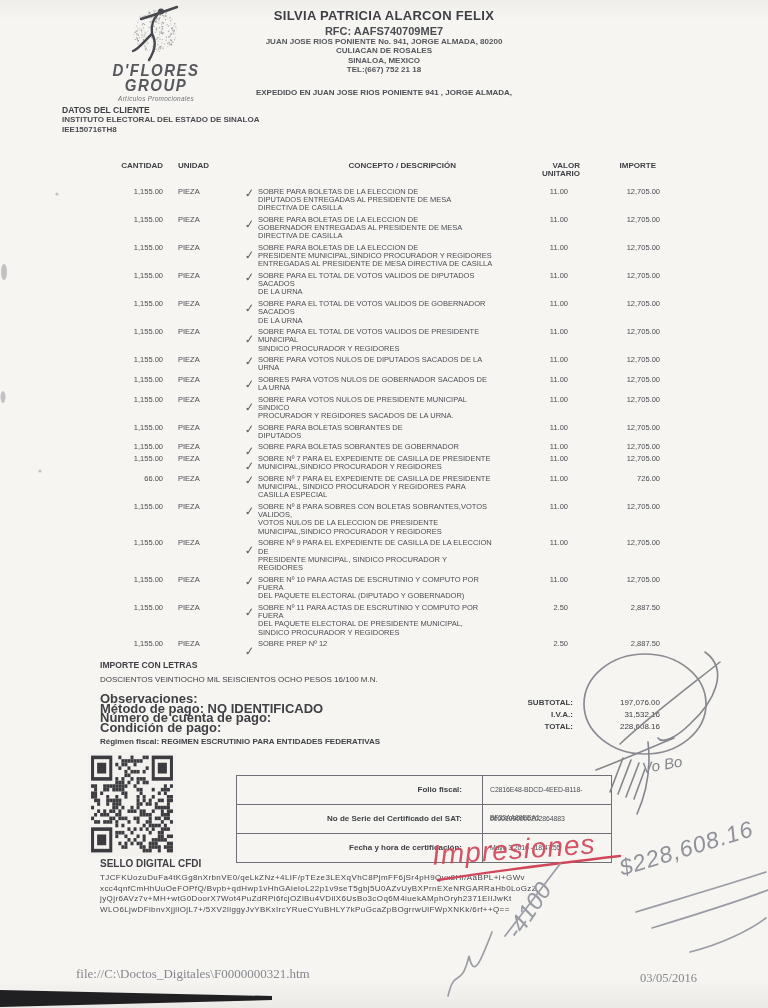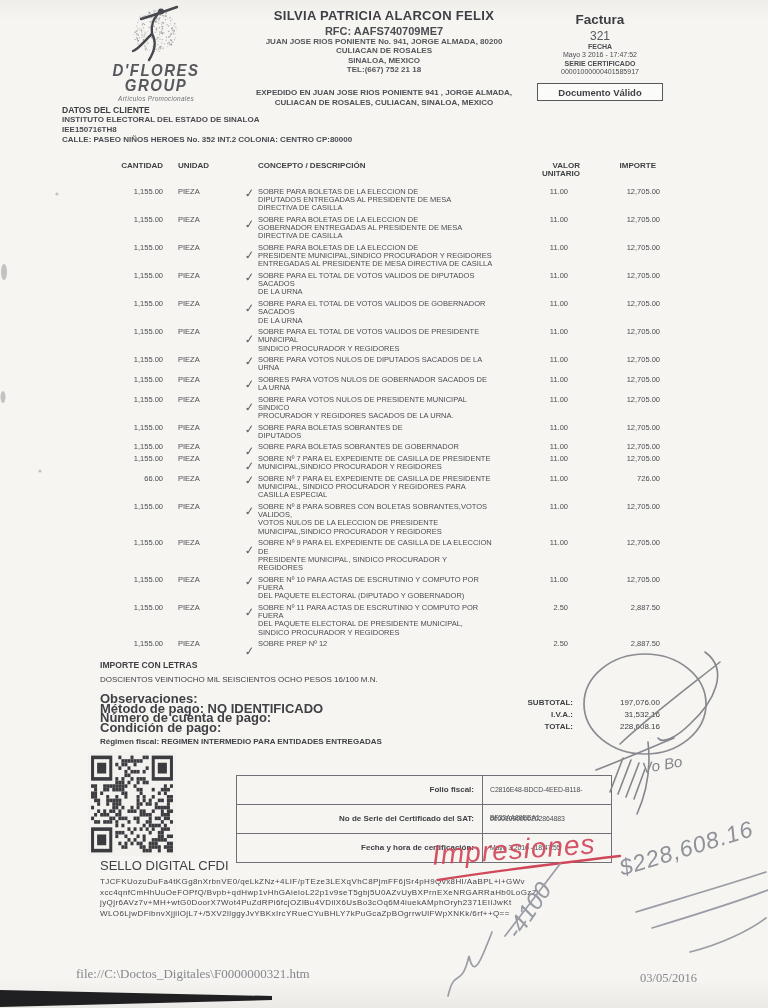--- a/index.html
+++ b/index.html
@@ -25,21 +25,21 @@
   .inv-smv{font-size:7px;line-height:8.3px;}
   .inv-badge{margin-top:7px;border:1.5px solid #55575b;background:#fbfbf9;font-size:9.5px;font-weight:bold;padding:2.5px 0;color:#3d3f44;}
   
   .client{position:absolute;left:62px;top:105px;font-size:8px;font-weight:bold;line-height:10px;color:#4a4c51;}
   .client-title{font-size:8.6px;color:#3d3f44;}
   
   .items{position:absolute;left:100px;top:162px;width:602px;font-size:7.5px;line-height:8.3px;color:#4b4d52;}
   .ihead{display:grid;grid-template-columns:63px 95px 260px 92px 92px;font-weight:bold;font-size:8px;color:#3f4145;margin-bottom:9px;}
   .h-qty{text-align:right;}
   .h-unit{padding-left:15px;}
-  .h-con{text-align:left;padding-right:62px;}
+  .h-con{text-align:right;padding-right:62px;}
   .h-val{text-align:right;padding-right:30px;}
   .h-imp{text-align:right;padding-right:46px;}
   .irow{display:grid;grid-template-columns:63px 95px 260px 92px 92px;margin-bottom:3.2px;align-items:start;}
   .c-qty{text-align:right;}
   .c-unit{padding-left:15px;}
   .c-con{white-space:pre-line;position:relative;}
   .c-val{text-align:right;padding-right:42px;}
   .c-imp{text-align:right;padding-right:42px;}
   .chk{position:absolute;left:-13px;font-size:11px;color:#595b62;transform:rotate(-10deg) scaleX(1.15);}
   
@@ -51,25 +51,25 @@
   .trow{display:grid;grid-template-columns:95px 89px;line-height:12px;}
   .tlab{text-align:right;font-weight:bold;}
   .tval{text-align:right;padding-right:2px;}
   .regimen{position:absolute;left:100px;top:737px;font-size:8px;font-weight:bold;color:#3f4145;}
   
   .qr{position:absolute;left:88px;top:752px;}
   
   .folio{position:absolute;left:236px;top:775px;width:374px;border:1px solid #6f7176;}
   .frow{display:grid;grid-template-columns:246px 128px;height:28px;border-bottom:1px solid #6f7176;}
   .frow:last-child{border-bottom:none;}
-  .flab{text-align:right;font-weight:bold;font-size:8px;padding-right:8px;border-right:1px solid #6f7176;line-height:28px;color:#3f4145;}
+  .flab{text-align:right;font-weight:bold;font-size:8px;padding-right:20px;border-right:1px solid #6f7176;line-height:28px;color:#3f4145;}
   .fval{font-size:6.9px;letter-spacing:-.1px;padding-left:7px;line-height:28px;color:#4b4d52;}
   
   .sello{position:absolute;left:100px;top:858px;width:590px;color:#46484d;}
-  .sello-title{font-weight:normal;font-size:13px;color:#3f4145;}
+  .sello-title{font-weight:bold;font-size:10px;color:#3f4145;}
   .sello-text{margin-top:4px;font-size:8px;line-height:10.5px;letter-spacing:.4px;white-space:pre-line;word-break:break-all;width:480px;}
   
   .furl{position:absolute;left:68px;top:966px;font-family:"Liberation Serif",serif;font-size:13px;color:#85878d;margin-left:8px;}
   .fdate{position:absolute;left:640px;top:971px;font-family:"Liberation Serif",serif;font-size:12.5px;color:#85878d;}
   
   .ann{position:absolute;pointer-events:none;}
   .ann-impresiones{left:432px;top:834px;font-size:28px;font-style:italic;letter-spacing:1px;color:#d0475a;transform:rotate(-4deg);opacity:.92;}
   .ann-amount{left:616px;top:856px;font-size:23px;font-style:italic;letter-spacing:1px;color:#90929a;transform:rotate(-17deg);transform-origin:left top;}
   .ann-code{left:500px;top:928px;font-size:24px;font-style:italic;color:#989ba3;transform:rotate(-56deg);transform-origin:left top;}
   .ann-vobo{left:642px;top:756px;font-size:15px;font-style:italic;color:#83858b;transform:rotate(-10deg);}
@@ -327,39 +327,28 @@
 
   <div class="issuer">
     <div class="issuer-name">SILVIA PATRICIA ALARCON FELIX</div>
     <div class="issuer-rfc">RFC: AAFS740709ME7</div>
     <div class="issuer-line">JUAN JOSE RIOS PONIENTE No. 941, JORGE ALMADA, 80200</div>
     <div class="issuer-line">CULIACAN DE ROSALES</div>
     <div class="issuer-line">SINALOA, MEXICO</div>
     <div class="issuer-line">TEL:(667) 752 21 18</div>
     <div class="issuer-exp">
       <div>EXPEDIDO EN JUAN JOSE RIOS PONIENTE 941 , JORGE ALMADA,</div>
-      <div>CULIACAN DE ROSALES, CULIACAN, SINALOA, MEXICO</div>
     </div>
   </div>
 
-  <div class="invoice">
-    <div class="inv-title">Factura</div>
-    <div class="inv-num">321</div>
-    <div class="inv-sm">FECHA</div>
-    <div class="inv-smv">Mayo 3 2016 - 17:47:52</div>
-    <div class="inv-sm">SERIE CERTIFICADO</div>
-    <div class="inv-smv">00001000000401585917</div>
-    <div class="inv-badge">Documento Válido</div>
-  </div>
 
   <div class="client">
     <div class="client-title">DATOS DEL CLIENTE</div>
     <div>INSTITUTO ELECTORAL DEL ESTADO DE SINALOA</div>
     <div>IEE150716TH8</div>
-    <div>CALLE: PASEO NIÑOS HEROES No. 352 INT.2 COLONIA: CENTRO CP:80000</div>
   </div>
 
   <div class="items">
     <div class="ihead">
       <div class="h-qty">CANTIDAD</div>
       <div class="h-unit">UNIDAD</div>
       <div class="h-con">CONCEPTO / DESCRIPCIÓN</div>
       <div class="h-val">VALOR UNITARIO</div>
       <div class="h-imp">IMPORTE</div>
     </div>
@@ -544,21 +533,21 @@
     <div class="trow">
       <div class="tlab">I.V.A.:</div>
       <div class="tval">31,532.16</div>
     </div>
     <div class="trow">
       <div class="tlab">TOTAL:</div>
       <div class="tval">228,608.16</div>
     </div>
   </div>
 
-  <div class="regimen">Régimen fiscal: REGIMEN INTERMEDIO PARA ENTIDADES ENTREGADAS</div>
+  <div class="regimen">Régimen fiscal: REGIMEN ESCRUTINIO PARA ENTIDADES FEDERATIVAS</div>
 
   <div class="qr">
     <svg id="qr-svg" width="88" height="104" viewBox="0 0 29 29" preserveAspectRatio="none">
         <rect x="0" y="0" width="29" height="29" fill="#f3f2ef"></rect>
         <rect x="10" y="1" width="1" height="1" fill="#3c3c40"></rect>
         <rect x="14" y="1" width="1" height="1" fill="#3c3c40"></rect>
         <rect x="18" y="1" width="1" height="1" fill="#3c3c40"></rect>
         <rect x="19" y="1" width="1" height="1" fill="#3c3c40"></rect>
         <rect x="11" y="2" width="1" height="1" fill="#3c3c40"></rect>
         <rect x="12" y="2" width="1" height="1" fill="#3c3c40"></rect>

